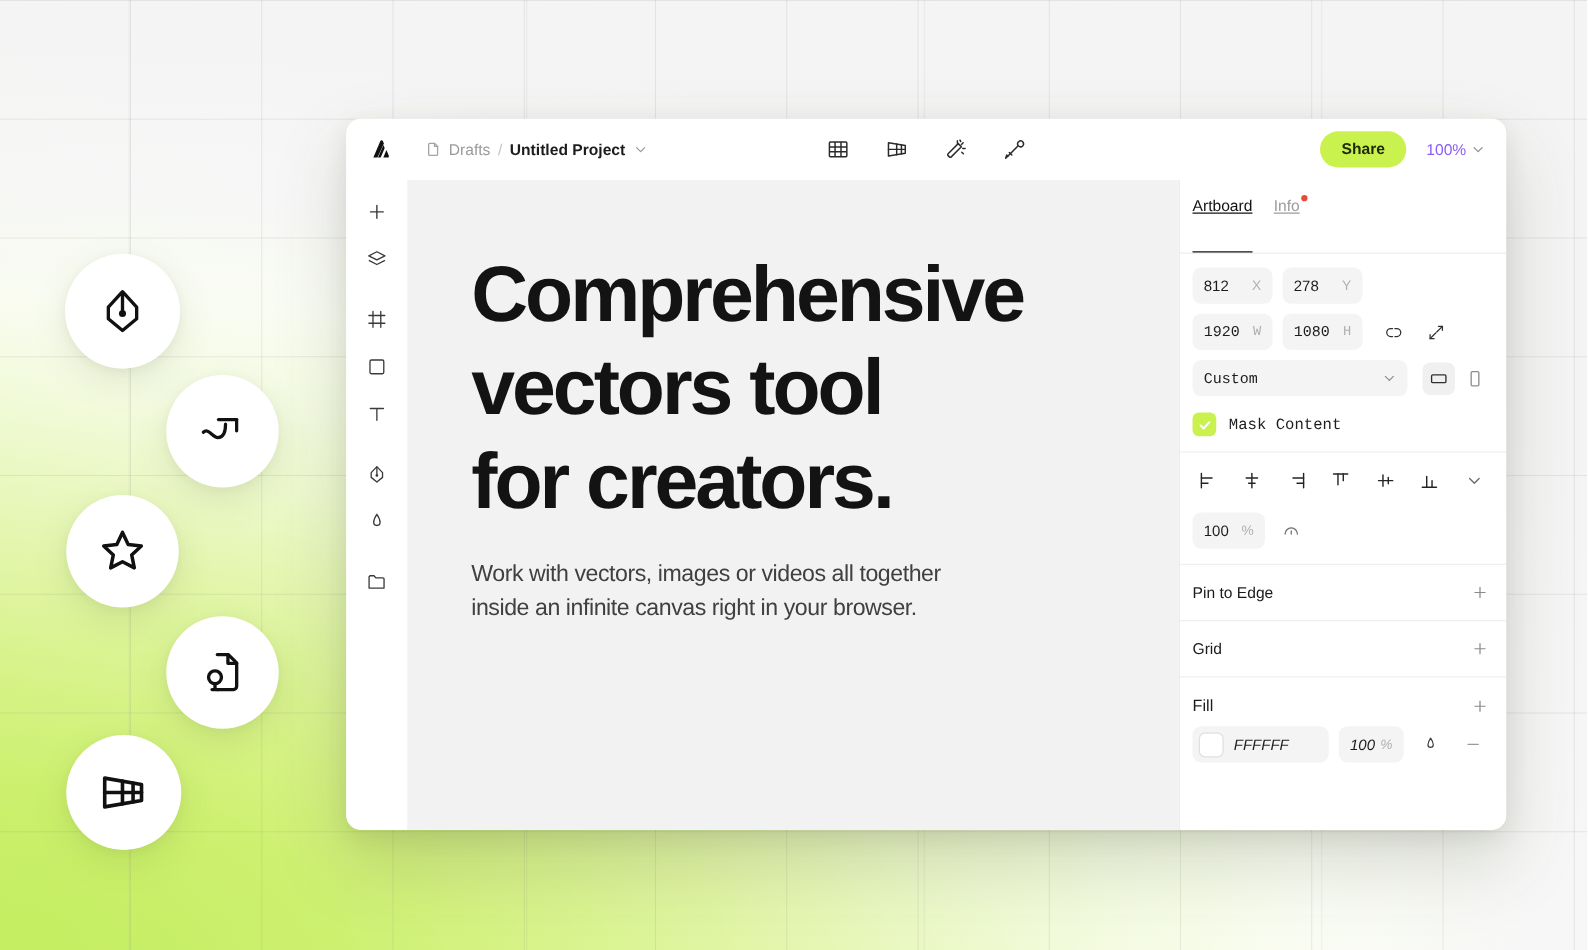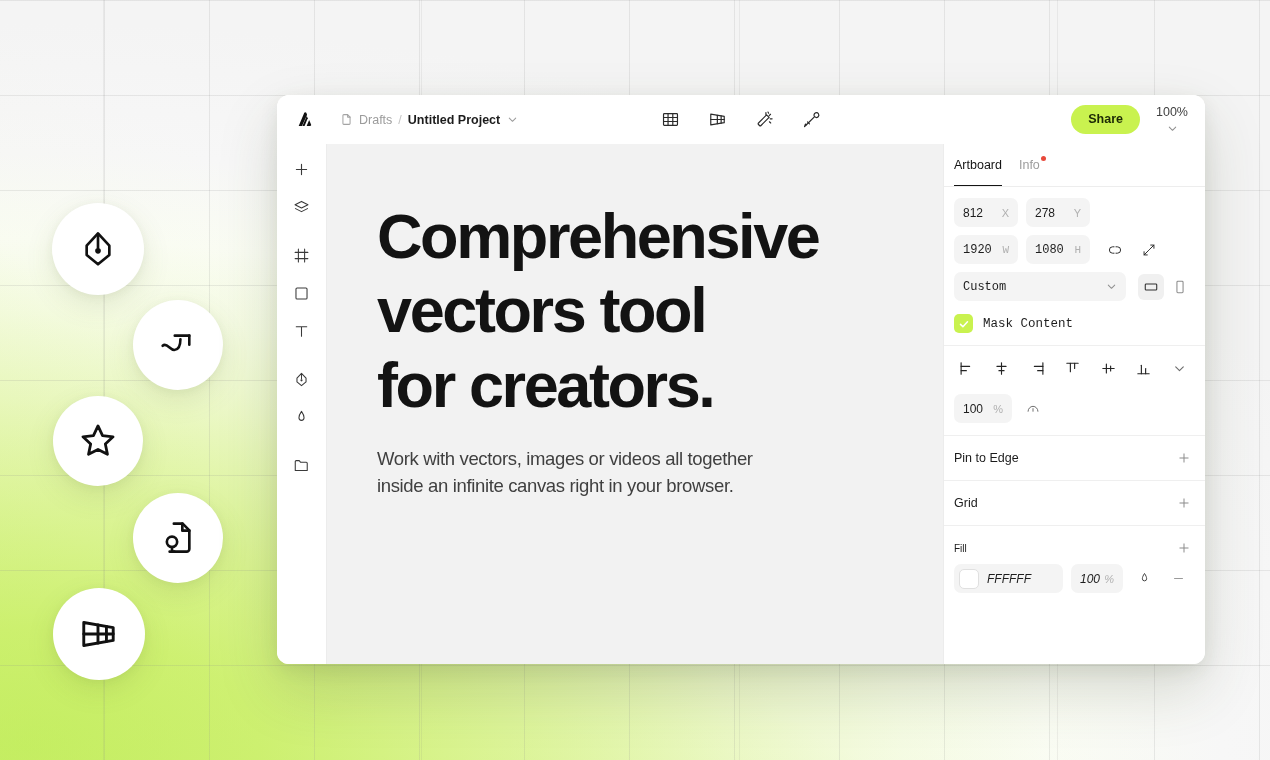--- a/index.html
+++ b/index.html
@@ -108,23 +108,22 @@
     font-size: 12.5px;
     font-weight: bold;
     border: none;
     border-radius: 16px;
     padding: 8px 17px;
     cursor: pointer;
     line-height: 1;
   }
   .zoom-ctl {
     display: flex; align-items: center; gap: 4px;
-    font-size: 12.5px; color: #404040;
+    font-size: 12.5px; color: #8b5cf6;
     padding: 4px 4px 4px 6px;
-    flex-direction: column;
   }
   .zoom-ctl .caret { color:#8e8e8e; display:flex; }
 
   
   .app-body { flex: 1; display: flex; min-height: 0; }
 
   
   .left-rail {
     width: 50px; flex: 0 0 50px;
     background: #fff;
@@ -177,22 +176,23 @@
     color: #1f1f1f;
   }
   .panel-tabs {
     display: flex; gap: 17px;
     padding: 14px 14px 0 10px;
     position: relative;
   }
   .panel-tab {
     font-size: 12.5px;
     color: #9c9c9c;
-    padding-bottom: 14px;
+    padding-bottom: 30px;
     position: relative;
+    text-decoration: underline;
   }
   .panel-tab.active { color: #141414; }
   .panel-tab.active::after {
     content: ""; position: absolute;
     left: 0; right: 0; bottom: 0;
     height: 1.5px; background: #141414;
   }
   .tab-dot {
     position: absolute;
     top: -2px; right: -6px;
@@ -278,21 +278,21 @@
     border-top: 1px solid #efefef;
   }
   .collapse-row .lbl { font-size: 12.5px; color: #1b1b1b; }
   .plus { color: #8a8a8a; display:flex; }
 
   .fill-sec { border-top: 1px solid #efefef; padding-bottom: 4px; }
   .fill-head {
     display:flex; align-items:center; justify-content: space-between;
     padding: 15px 14px 9px 10px;
   }
-  .fill-head .lbl { font-size: 10px; color: #1b1b1b; }
+  .fill-head .lbl { font-size: 13px; color: #1b1b1b; }
   .fill-body { padding: 0 14px 12px 10px; font-style: italic; }
 </style>
 </head>
 <body>
 
 <div id="stage">
 
   <div class="bg-gradient"></div>
   <div class="bg-gradient2"></div>
   <div class="bg-grid"></div>

